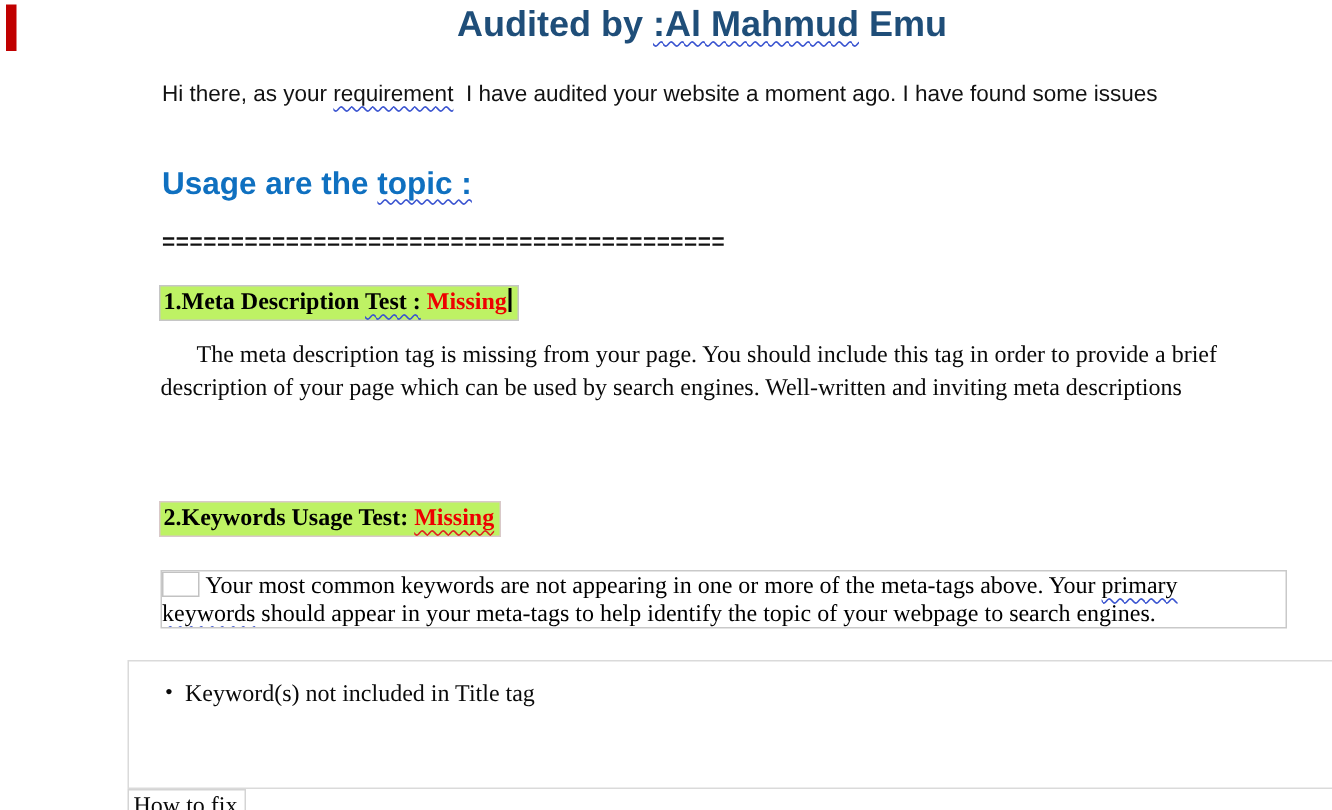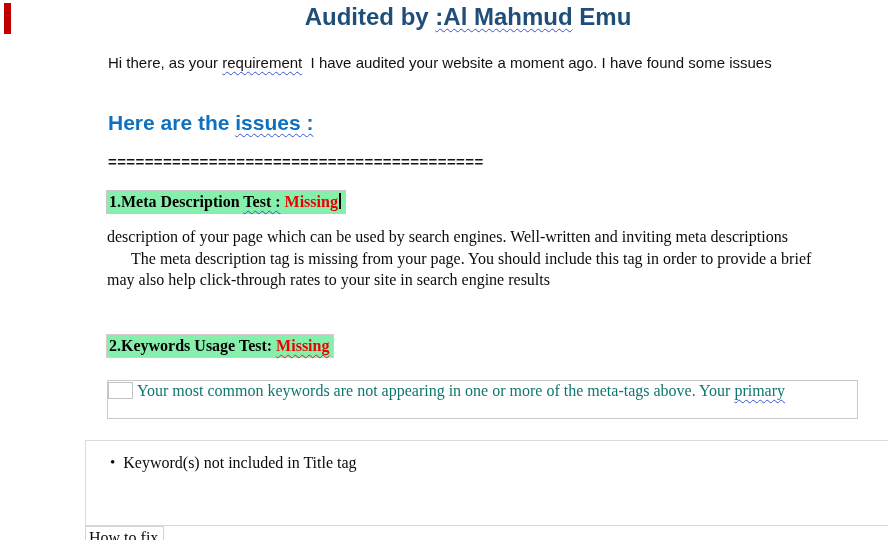--- a/index.html
+++ b/index.html
@@ -29,41 +29,41 @@
     color:#0f70c0;white-space:nowrap;
   }
   
   .divider{
     left:108px;top:153px;font-weight:bold;font-size:15px;letter-spacing:.4px;
     color:#111;white-space:nowrap;
   }
   
   .serif{font-family:"Liberation Serif",serif;}
   .hbox{
-    border:1px solid #c6c6c6;background:#86efac;
+    border:1px solid #c6c6c6;background:#bef264;
     padding:1px 4px 2px 2px;white-space:nowrap;
     font-weight:bold;font-size:16px;line-height:19px;color:#000;
   }
   .hbox1{left:106px;top:190px;}
   .hbox2{left:106px;top:334px;border-color:#d9c9c9;text-align:right;}
   .red{color:#ee0000;}
   .wavy-b{text-decoration:underline;text-decoration-style:wavy;text-decoration-color:#3a54d0;text-decoration-thickness:1px;text-underline-offset:3px;text-decoration-skip-ink:none;}
   .wavy-r{text-decoration:underline;text-decoration-style:wavy;text-decoration-color:#e02020;text-decoration-thickness:1px;text-underline-offset:3px;text-decoration-skip-ink:none;}
   .cursor{display:inline-block;width:2px;height:16px;background:#000;vertical-align:-2px;margin-left:1px;}
   .body1{
     left:107px;top:226px;width:770px;
     font-size:16px;line-height:21.5px;color:#0a0a0a;
   }
   .body1 .ln{white-space:nowrap;}
   .body1 .ln.first{padding-left:24px;}
   
   .kwbox{
     left:107px;top:380px;width:749px;height:37px;
     border:1px solid #c9c9c9;overflow:hidden;
-    font-size:16px;line-height:19px;color:#0f766e;
+    font-size:16px;line-height:19px;color:#000000;
   }
   .kwbox .ln{white-space:nowrap;}
   .ph-box{
     display:inline-block;width:23px;height:15px;border:1px solid #c2c2c2;
     vertical-align:-3px;margin-right:4px;
   }
   
   .bulletbox{
     left:85px;top:440px;width:774px;height:84px;
     border:1px solid #dadada;
@@ -83,35 +83,35 @@
 <body>
 
 <div class="abs marker"></div>
 
 <div class="abs title"><span>Audited by </span><span class="wavy-b">:Al Mahmud</span><span> Emu</span></div>
 
 <div class="abs intro">
   <div class="ln"><span>Hi there, as your </span><span class="wavy-b">requirement</span><span> &nbsp;I have audited your website a moment ago. I have found some issues</span></div>
 </div>
 
-<div class="abs issues-heading"><span>Here are the </span><span class="wavy-b">issues :</span></div>
+<div class="abs issues-heading"><span>Usage are the </span><span class="wavy-b">topic :</span></div>
 
 <div class="abs divider">=========================================</div>
 
 <div class="abs hbox hbox1 serif"><span>1.Meta Description </span><span class="wavy-b">Test :</span><span>&nbsp;</span><span class="red">Missing</span><span class="cursor"></span></div>
 
 <div class="abs body1 serif">
+  <div class="ln first">The meta description tag is missing from your page. You should include this tag in order to provide a brief</div>
   <div class="ln">description of your page which can be used by search engines. Well-written and inviting meta descriptions</div>
-  <div class="ln first">The meta description tag is missing from your page. You should include this tag in order to provide a brief</div>
-  <div class="ln">may also help click-through rates to your site in search engine results</div>
 </div>
 
 <div class="abs hbox hbox2 serif"><span>2.Keywords Usage Test: </span><span class="red wavy-r">Missing</span></div>
 
 <div class="abs kwbox serif">
   <div class="ln"><span class="ph-box"></span><span>Your most common keywords are not appearing in one or more of the meta-tags above. Your </span><span class="wavy-b">primary</span></div>
+  <div class="ln"><span class="wavy-b">keywords</span><span> should appear in your meta-tags to help identify the topic of your webpage to search engines.</span></div>
 </div>
 
 <div class="abs bulletbox serif">
   <div class="bullet-row r1"><span class="dot">•</span><span>Keyword(s) not included in Title tag</span></div>
 </div>
 
 <div class="abs howto serif"><span>How to fix</span></div>
 
 </body></html>

